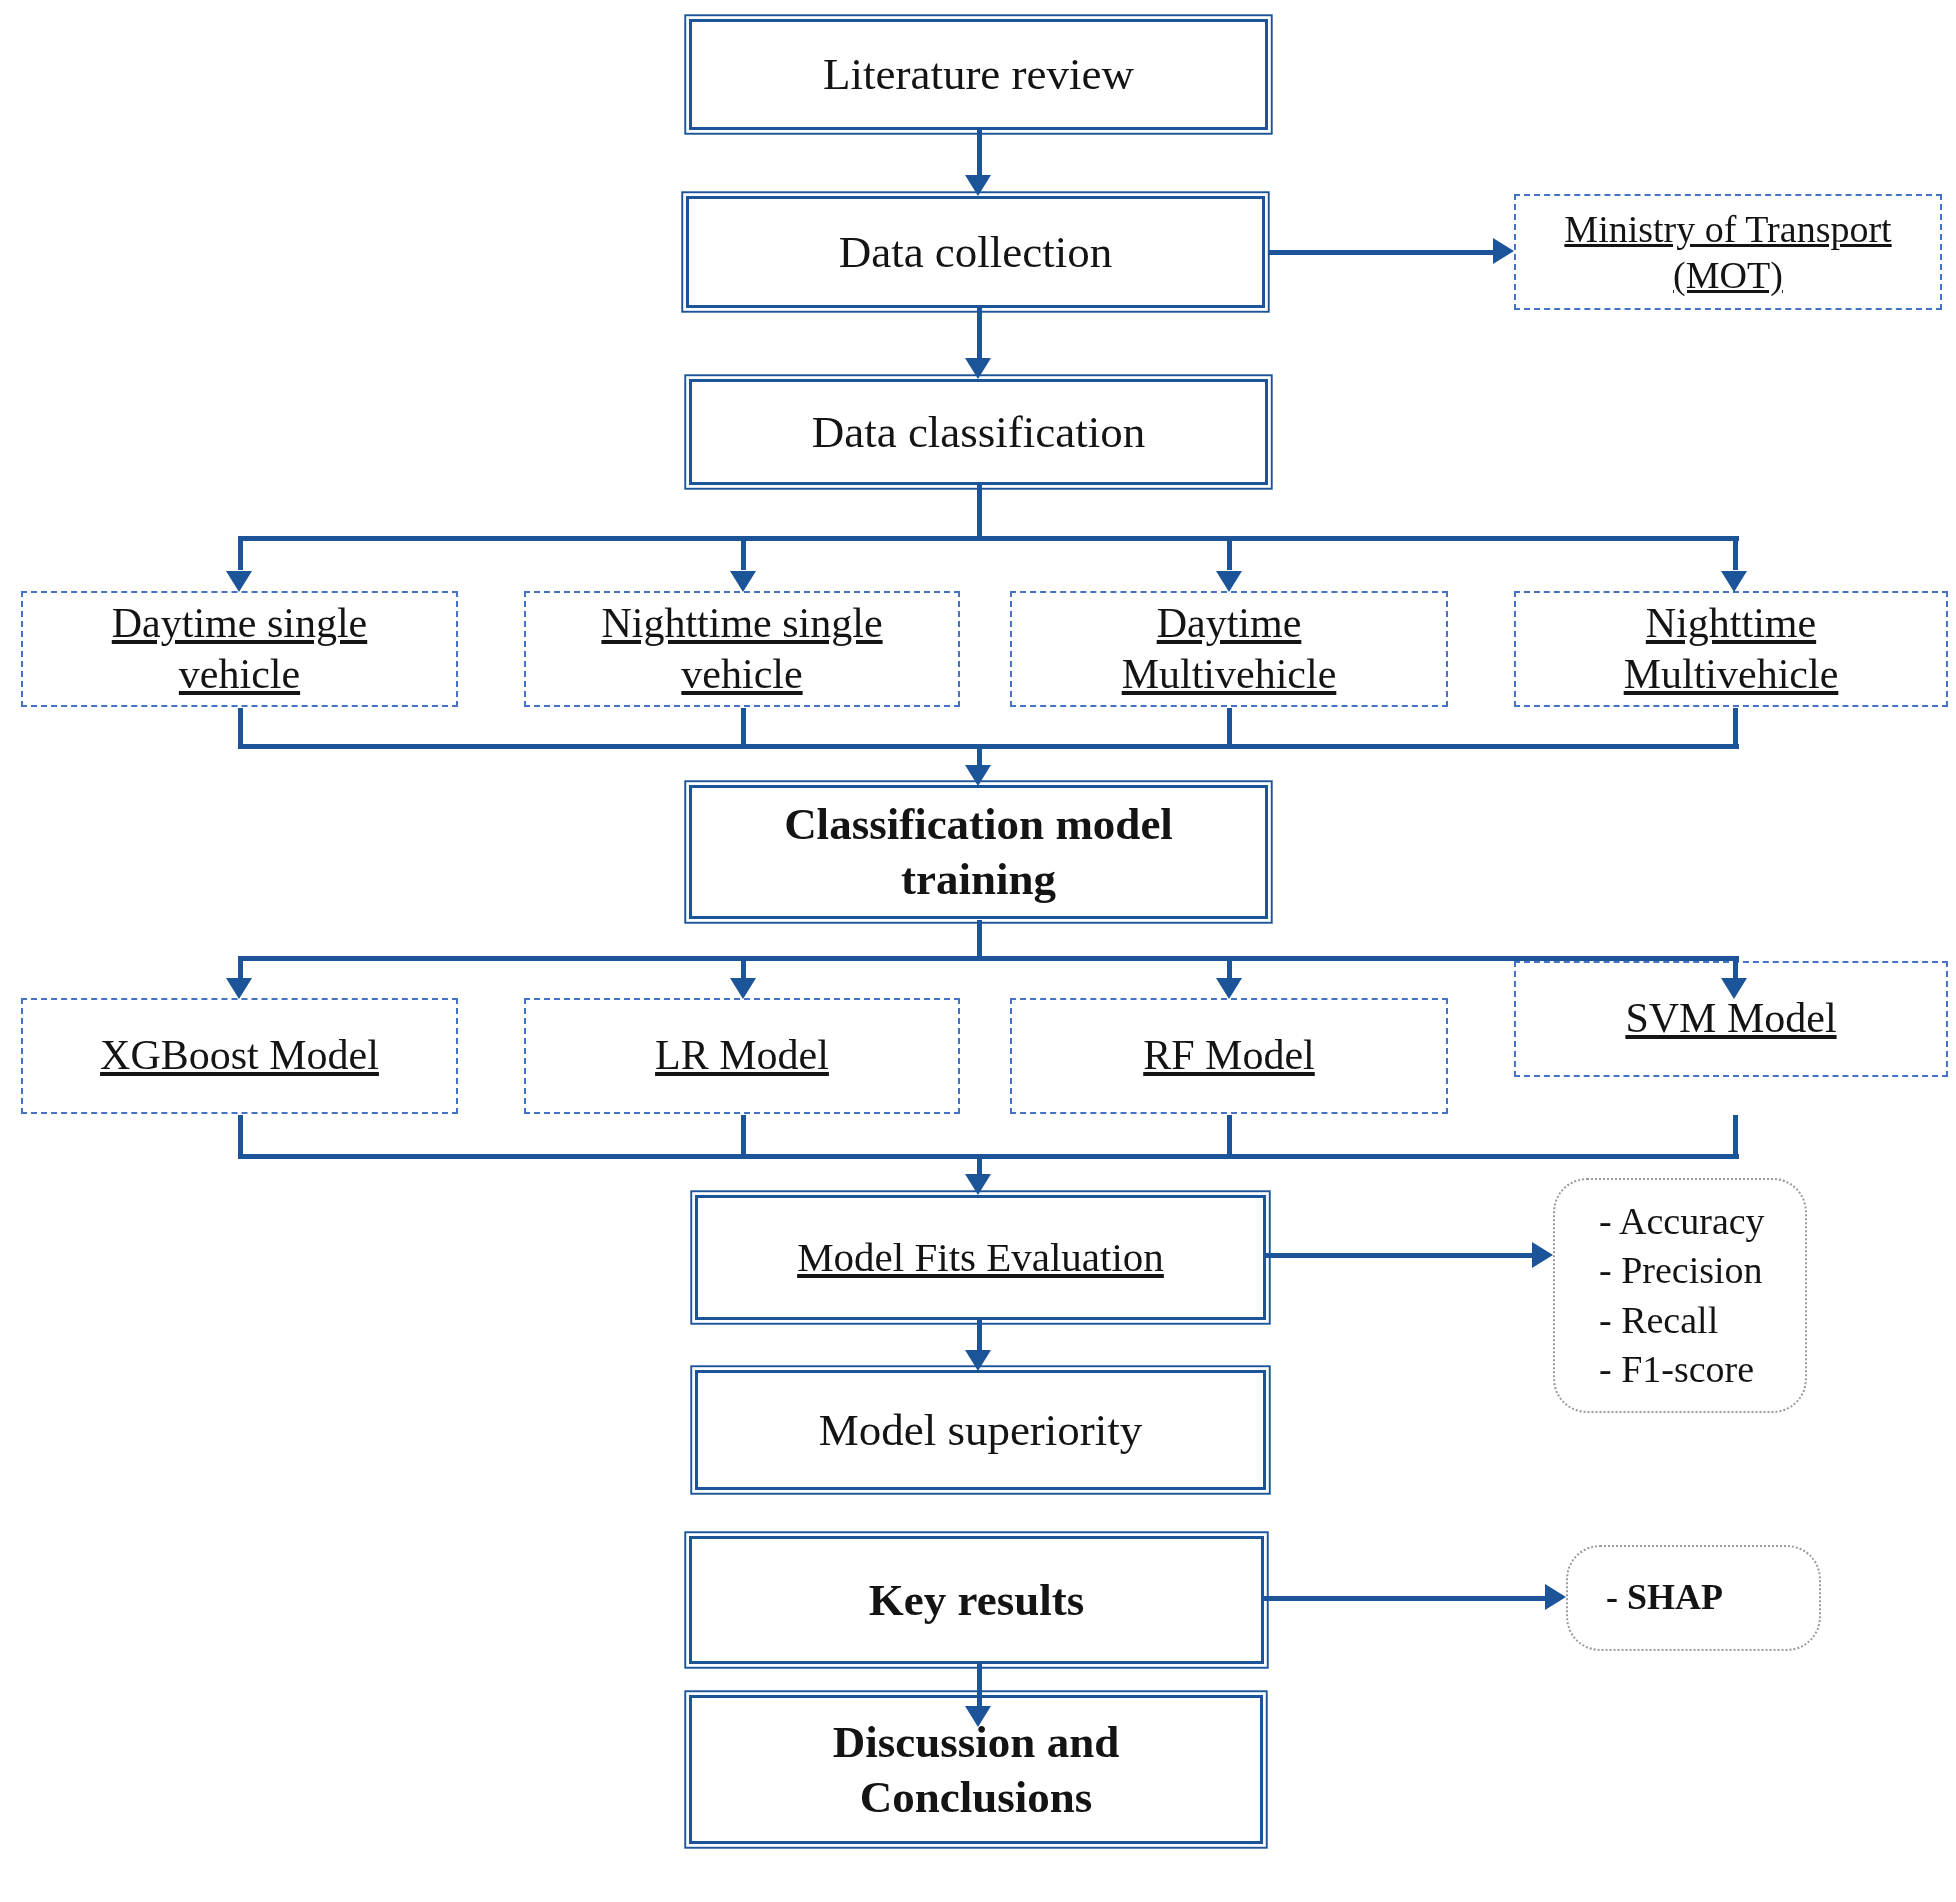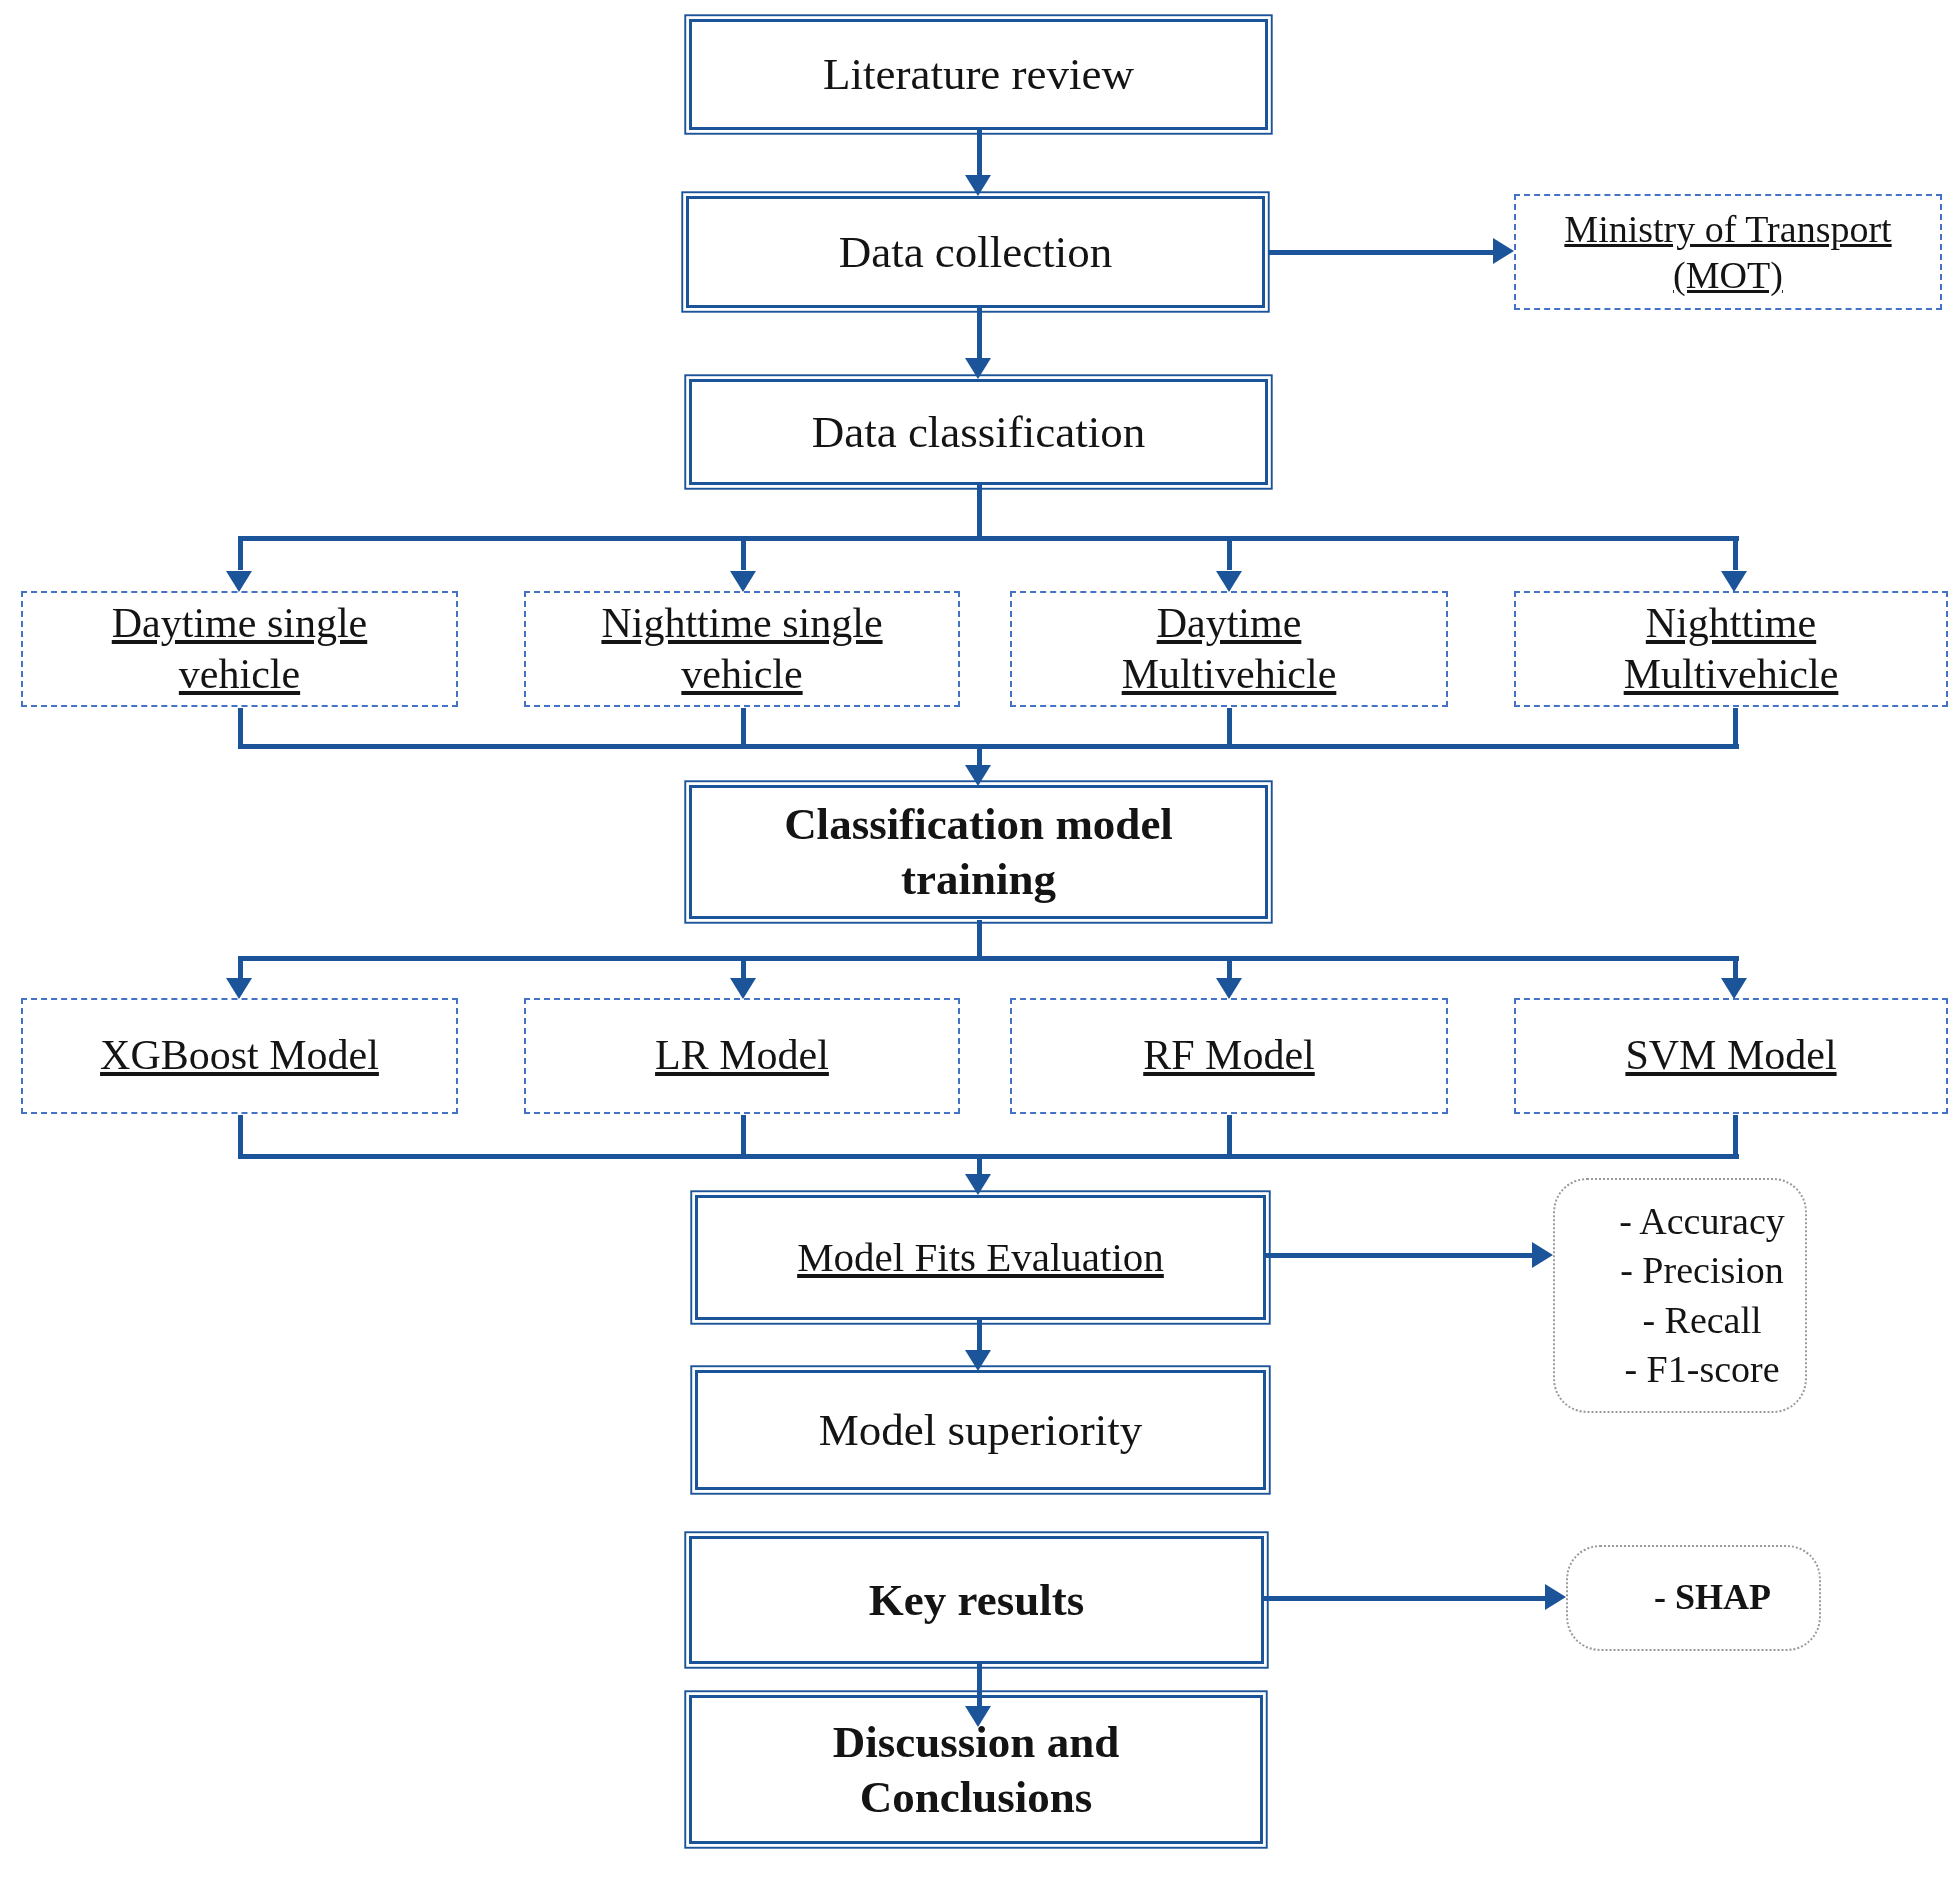--- a/index.html
+++ b/index.html
@@ -24,21 +24,21 @@
     box-shadow:0 0 0 2.8px #fff,0 0 0 4.7px var(--blue);
   }
   .dashed{
     border:2.8px dashed var(--lightblue);
     font-size:42px;
     text-decoration:underline;
   }
   .note{
     border:2.8px dotted var(--grey);
     border-radius:34px;
-    align-items:center;justify-content:center;text-align:left;
+    align-items:flex-start;justify-content:center;text-align:left;
   }
   .bold{font-weight:bold;}
   .fs-mot{font-size:38px;}
   .fs-eval{font-size:41px;text-decoration:underline;}
   .metrics{font-size:38px;line-height:1.3;padding-left:44px;}
   .shap{font-size:36px;font-weight:bold;padding-left:38px;}
   .hline,.vline{position:absolute;background:var(--blue);}
   .hline{height:4.7px;}
   .vline{width:4.7px;}
   .ah-down{
@@ -104,21 +104,21 @@
   </div>
 
   <div class="box dashed" style="left:524px;top:998px;width:436px;height:116px">
     <span>LR Model</span>
   </div>
 
   <div class="box dashed" style="left:1010px;top:998px;width:438px;height:116px">
     <span>RF Model</span>
   </div>
 
-  <div class="box dashed" style="left:1514px;top:998px;width:434px;height:116px">
+  <div class="box dashed" style="left:1514px;top:961px;width:434px;height:116px">
     <span>SVM Model</span>
   </div>
 
   <div class="box solid fs-eval" style="left:695px;top:1195px;width:571px;height:125px">
     <span>Model Fits Evaluation</span>
   </div>
 
   <div class="box note metrics" style="left:1553px;top:1178px;width:254px;height:235px">
     <div>- Accuracy</div>
     <div>- Precision</div>

